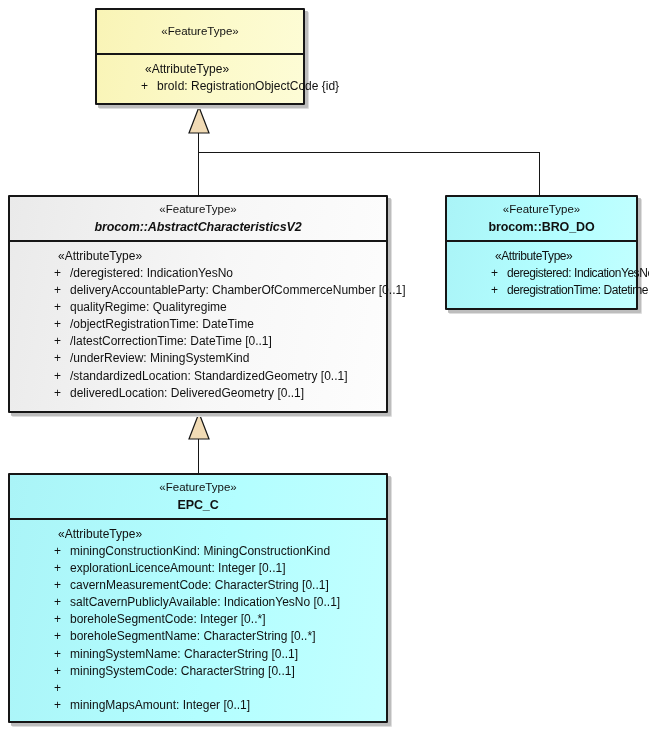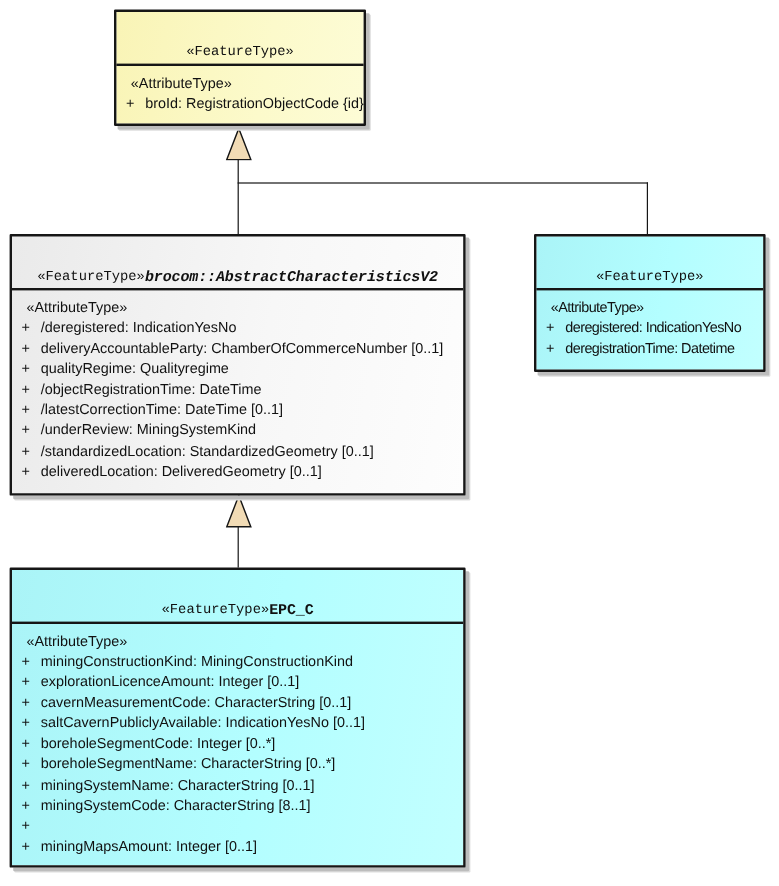--- a/index.html
+++ b/index.html
@@ -11,27 +11,27 @@
   .uml-class {
     position:absolute; border:2px solid #161616;
     box-shadow:3px 3px 0 #bdbdbd, 4px 4px 0 #dedede;
     box-sizing:border-box; border-radius:1px;
   }
   .uml-class.yellow { background:linear-gradient(100deg,#f9f4b6 0%,#fcfacb 60%,#fdfcd6 100%); }
   .uml-class.gray   { background:linear-gradient(100deg,#eaeaea 0%,#f7f7f7 55%,#fdfdfd 100%); }
   .uml-class.cyan   { background:linear-gradient(100deg,#aaf4f7 0%,#b3feff 55%,#c2ffff 100%); }
   .uml-header {
     border-bottom:2px solid #161616; box-sizing:border-box;
-    display:flex; flex-direction:row; justify-content:center; align-items:flex-end;
-    height:45px; line-height:1.45;font-family:Liberation Mono, monospace;
+    display:flex; flex-direction:column; justify-content:center; align-items:center;
+    height:45px; line-height:1.45;
   }
   .stereo { font-size:11.5px; }
   .cls-name { font-size:12.5px; font-weight:bold; letter-spacing:-0.1px; }
   .abstract .cls-name { font-style:italic; }
-  .attrs { padding:6px 2px 2px 2px; font-size:12px; }
+  .attrs { padding:6px 2px 2px 2px; font-size:12px;margin-left:36px; }
   .attr-stereo { padding-left:10px; line-height:17px; }
   .attr-row { display:flex; line-height:17.1px; white-space:nowrap; }
   .attr-row .vis { width:16px; padding-left:6px; flex:none; }
   .tight .attrs { letter-spacing:-0.45px; }
   .conn-line { position:absolute; background:#161616; }
   .tri { position:absolute; }
 </style>
 </head>
 <body>
 
@@ -100,20 +100,21 @@
       <div class="attr-row">
         <span class="vis">+</span>
         <span>deliveredLocation: DeliveredGeometry [0..1]</span>
       </div>
     </div>
   </div>
 
   <div class="uml-class cyan tight" style="left:445px; top:195px; width:193px; height:115px;">
     <div class="uml-header">
       <div class="stereo">«FeatureType»</div>
+      <div class="cls-name">brocom::BRO_DO</div>
     </div>
     <div class="attrs">
       <div class="attr-stereo">«AttributeType»</div>
       <div class="attr-row">
         <span class="vis">+</span>
         <span>deregistered: IndicationYesNo</span>
       </div>
       <div class="attr-row">
         <span class="vis">+</span>
         <span>deregistrationTime: Datetime</span>
@@ -151,21 +152,21 @@
       <div class="attr-row">
         <span class="vis">+</span>
         <span>boreholeSegmentName: CharacterString [0..*]</span>
       </div>
       <div class="attr-row">
         <span class="vis">+</span>
         <span>miningSystemName: CharacterString [0..1]</span>
       </div>
       <div class="attr-row">
         <span class="vis">+</span>
-        <span>miningSystemCode: CharacterString [8..1]</span>
+        <span>miningSystemCode: CharacterString [0..1]</span>
       </div>
       <div class="attr-row">
         <span class="vis">+</span>
       </div>
       <div class="attr-row">
         <span class="vis">+</span>
         <span>miningMapsAmount: Integer [0..1]</span>
       </div>
     </div>
   </div>

